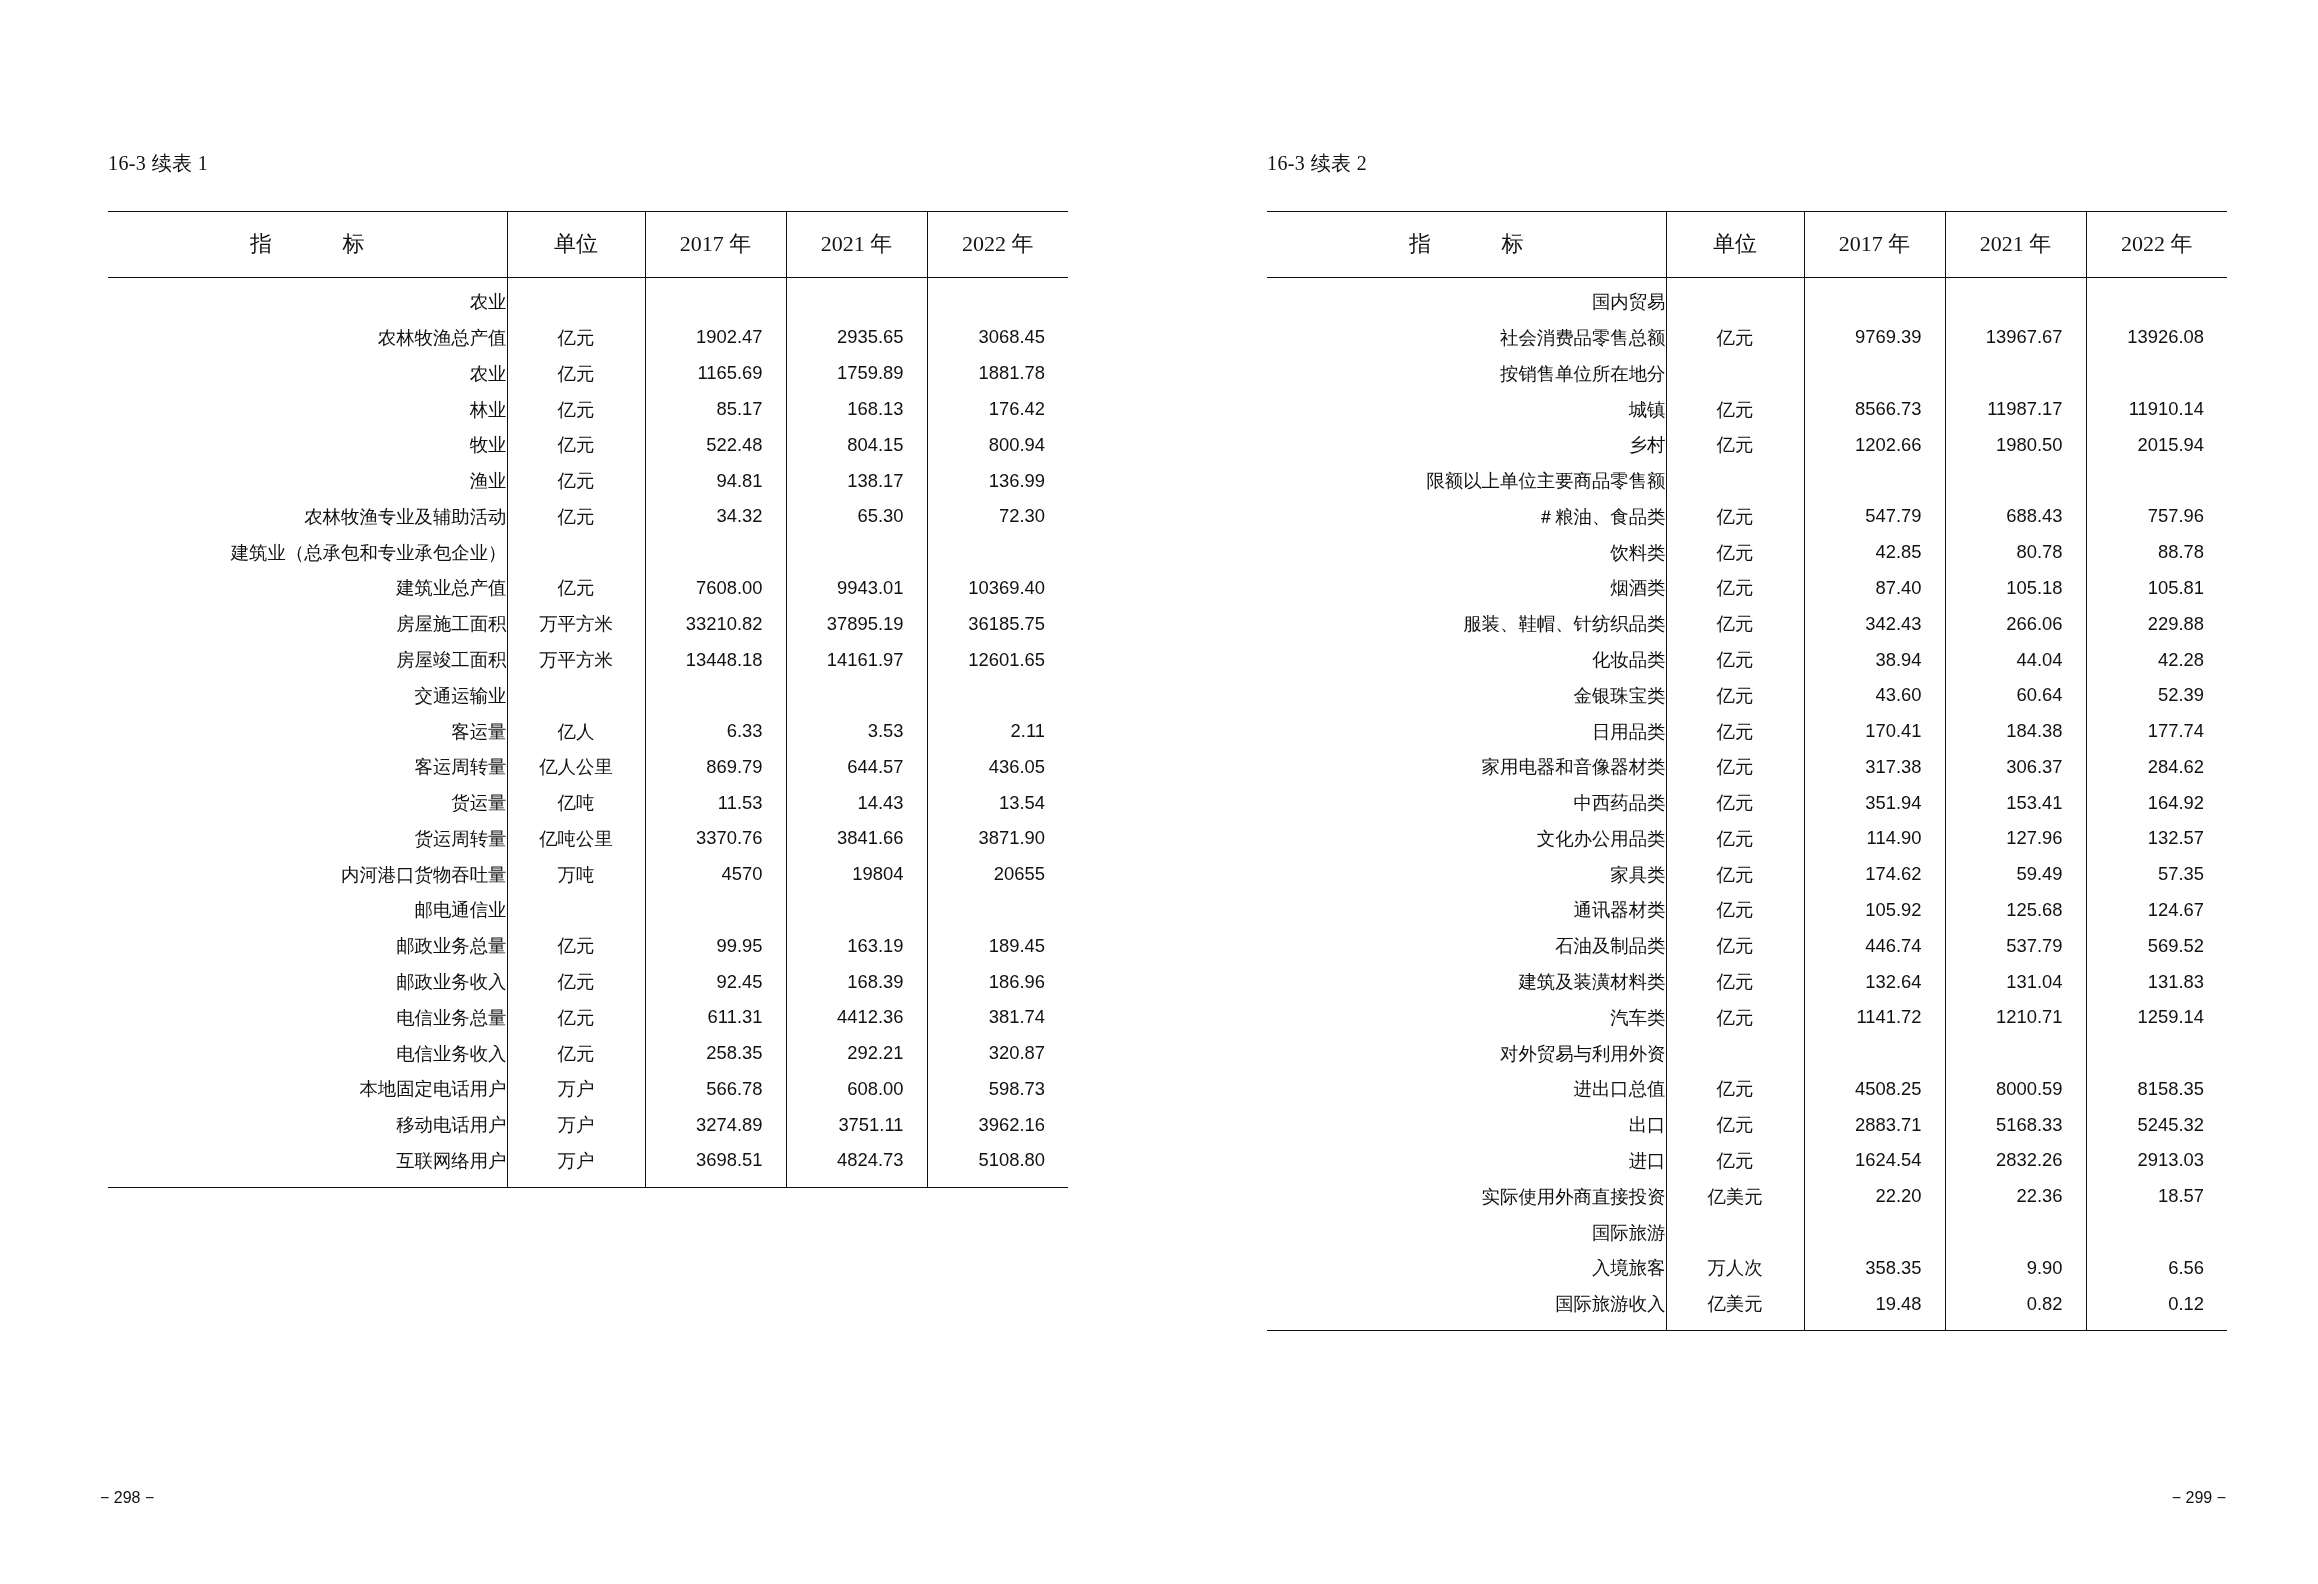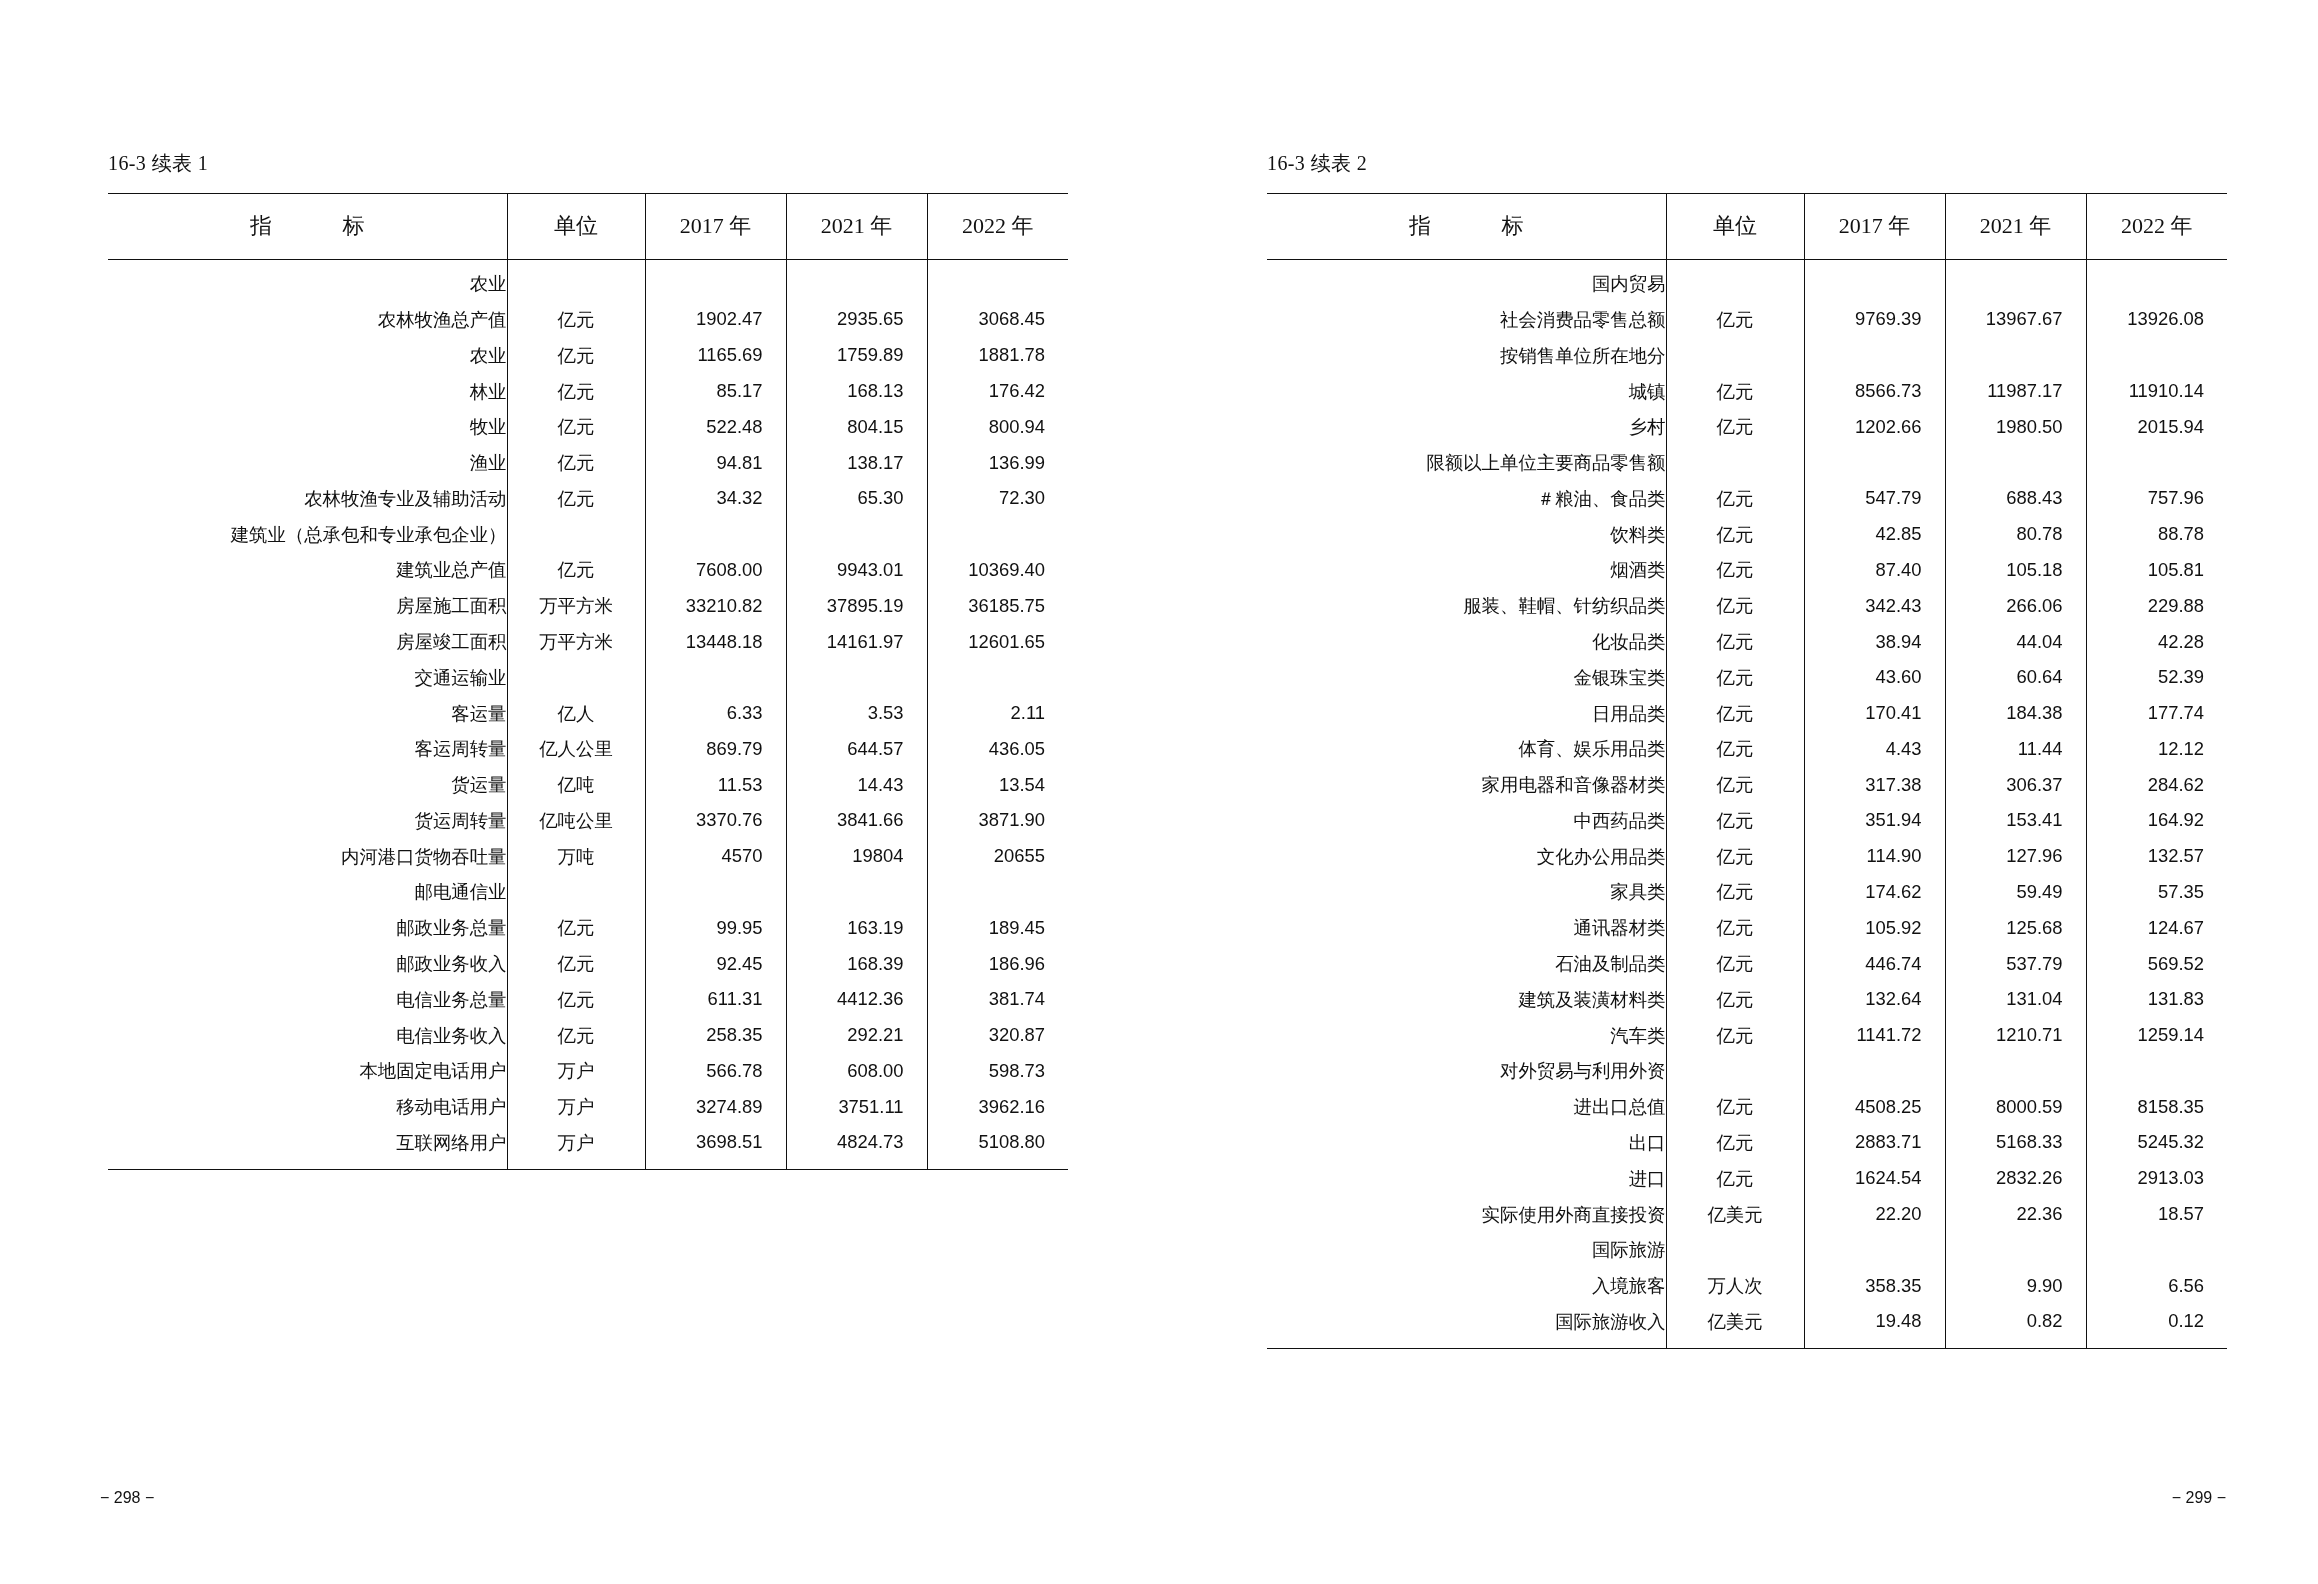--- a/index.html
+++ b/index.html
@@ -37,21 +37,21 @@
     width: 960px;
   }
   .half.right .half-inner {
     left: 108px;
     top: 150px;
     width: 960px;
   }
   .caption {
     font-size: 20px;
     letter-spacing: 0.4px;
-    margin-bottom: 16px;
+    margin-bottom: 34px;
     color: #111;
   }
   table.stat {
     border-collapse: collapse;
     width: 960px;
     table-layout: fixed;
   }
   table.stat col.c-ind { width: 399px; }
   table.stat col.c-unit { width: 138px; }
   table.stat col.c-yr { width: 141px; }
@@ -428,27 +428,20 @@
               <td class="val">52.39</td>
             </tr>
             <tr>
               <td class="ind lvl2">日用品类</td>
               <td class="unit">亿元</td>
               <td class="val">170.41</td>
               <td class="val">184.38</td>
               <td class="val">177.74</td>
             </tr>
             <tr>
-              <td class="ind lvl2">体育、娱乐用品类</td>
-              <td class="unit">亿元</td>
-              <td class="val">4.43</td>
-              <td class="val">11.44</td>
-              <td class="val">12.12</td>
-            </tr>
-            <tr>
               <td class="ind lvl2">家用电器和音像器材类</td>
               <td class="unit">亿元</td>
               <td class="val">317.38</td>
               <td class="val">306.37</td>
               <td class="val">284.62</td>
             </tr>
             <tr>
               <td class="ind lvl2">中西药品类</td>
               <td class="unit">亿元</td>
               <td class="val">351.94</td>

